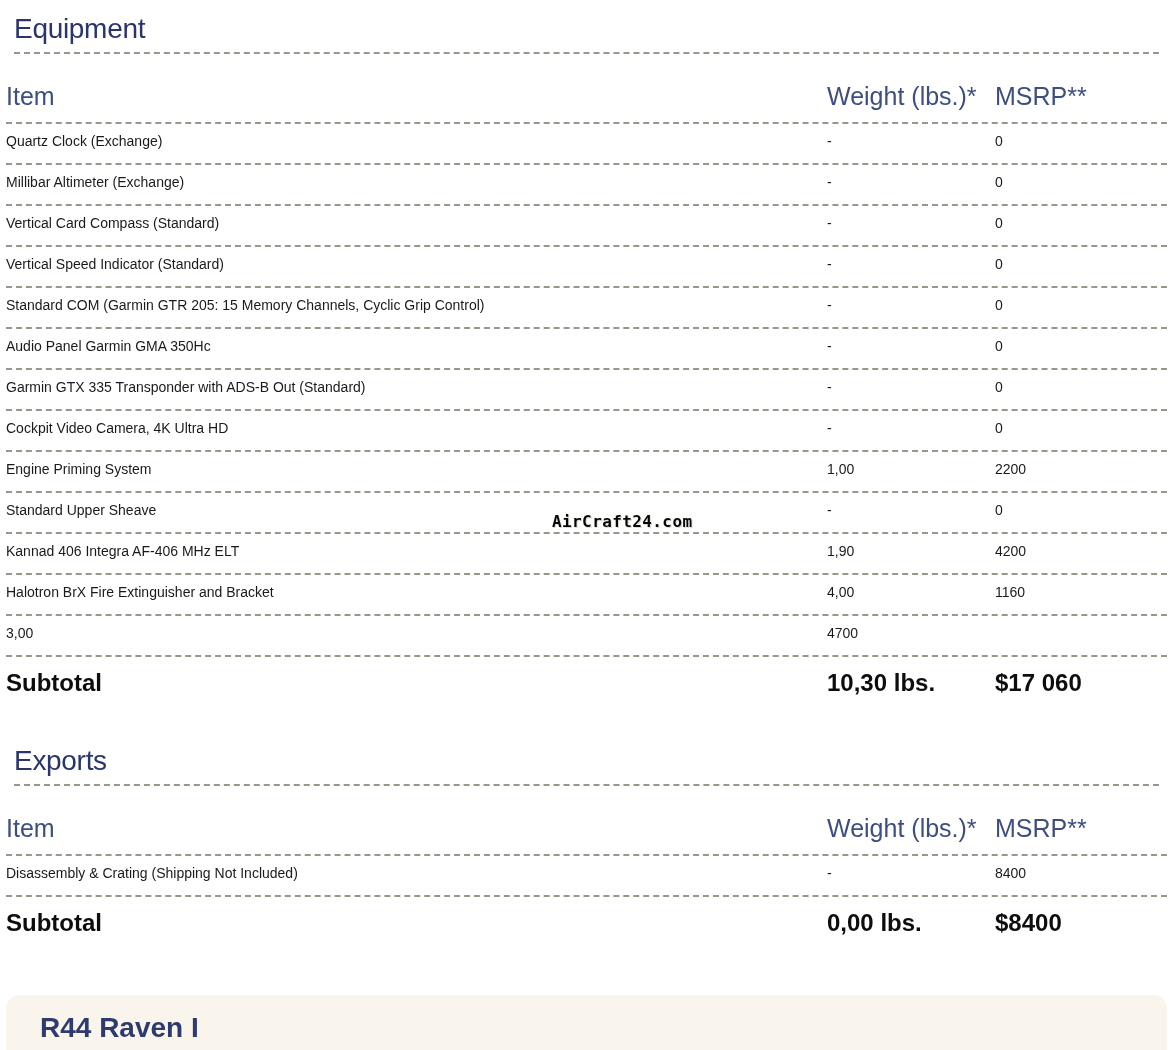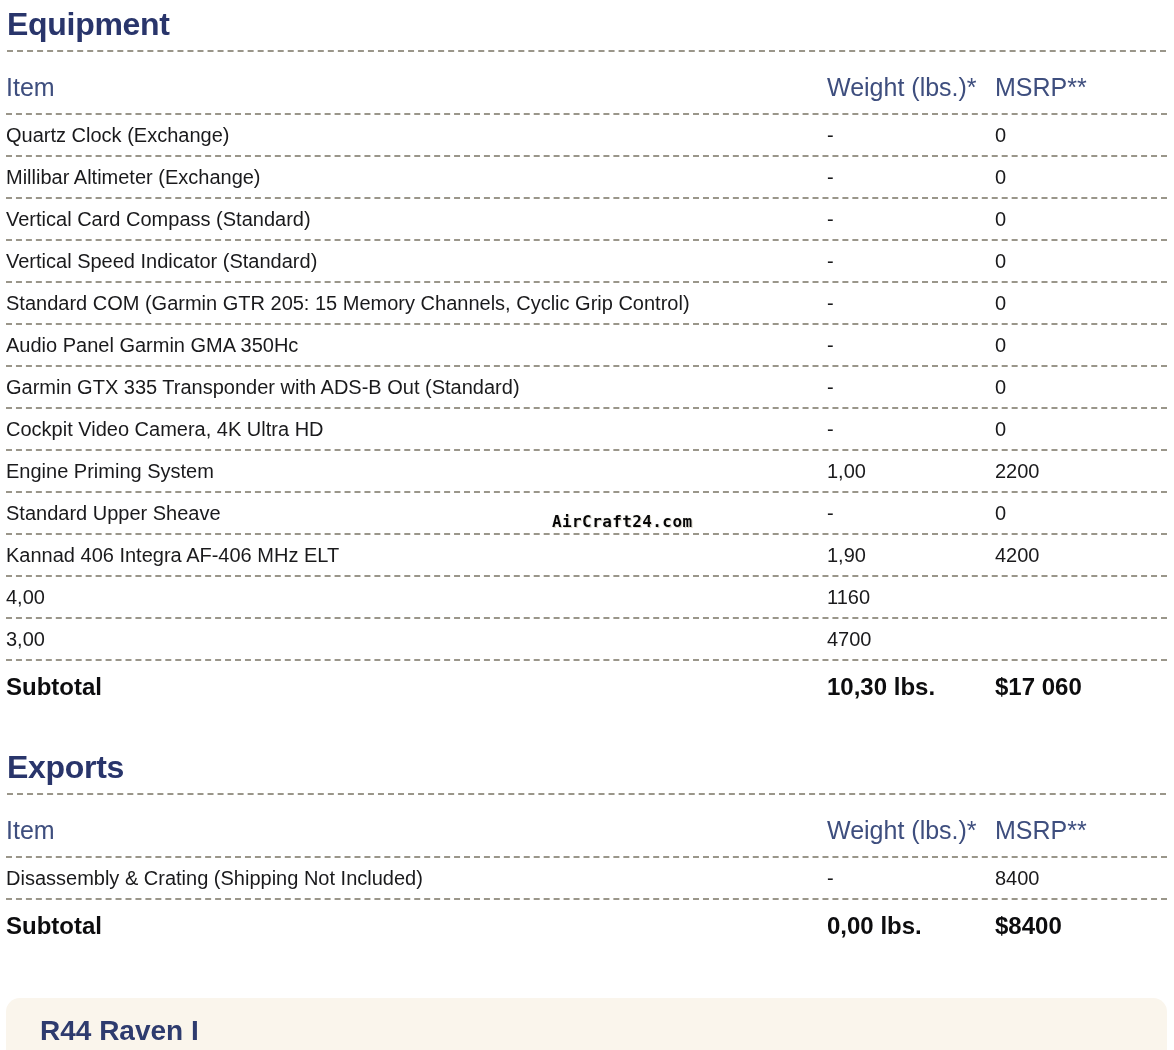--- a/index.html
+++ b/index.html
@@ -16,43 +16,43 @@
     background:#ffffff;
     font-family:"Liberation Sans", sans-serif;
     color:var(--text);
     position:relative;
     overflow:hidden;
   }
   .page{padding:5px 7px 0 6px;}
 
   .section{margin-bottom:48px;}
   .section-title{
-    margin:1px;
-    font-size:32px;
-    font-weight:700;
+    margin:8px;
+    font-size:28px;
+    font-weight:400;
     color:var(--navy);
     letter-spacing:-0.3px;
     padding-bottom:7px;
     border-bottom:2px dashed var(--divider);
   }
   .thead, .trow{
     display:grid;
     grid-template-columns:1fr 168px 172px;
     align-items:center;
   }
   .thead{
     padding:20px 0 11px;
     border-bottom:2px dashed var(--divider);
     color:var(--header-blue);
     font-size:25px;
   }
   .trow{
     padding:9px 0 8px;
     border-bottom:2px dashed var(--divider);
-    font-size:20px;
+    font-size:14px;
   }
   .trow > div{min-height:22px;}
   .subtotal{
     border-bottom:none;
     padding:12px 0 0;
     font-weight:700;
     font-size:24px;
     color:#0d0d0f;
   }
   .cell-item{padding-right:12px;}
@@ -152,20 +152,21 @@
           <div class="cell-item">Standard Upper Sheave</div>
           <div class="cell-weight">-</div>
           <div class="cell-msrp">0</div>
         </div>
         <div class="trow">
           <div class="cell-item">Kannad 406 Integra AF-406 MHz ELT</div>
           <div class="cell-weight">1,90</div>
           <div class="cell-msrp">4200</div>
         </div>
         <div class="trow">
+          <div class="cell-item">Halotron BrX Fire Extinguisher and Bracket</div>
           <div class="cell-weight">4,00</div>
           <div class="cell-msrp">1160</div>
         </div>
         <div class="trow">
           <div class="cell-weight">3,00</div>
           <div class="cell-msrp">4700</div>
         </div>
       </div>
     <div class="trow subtotal">
       <div class="cell-item">Subtotal</div>

